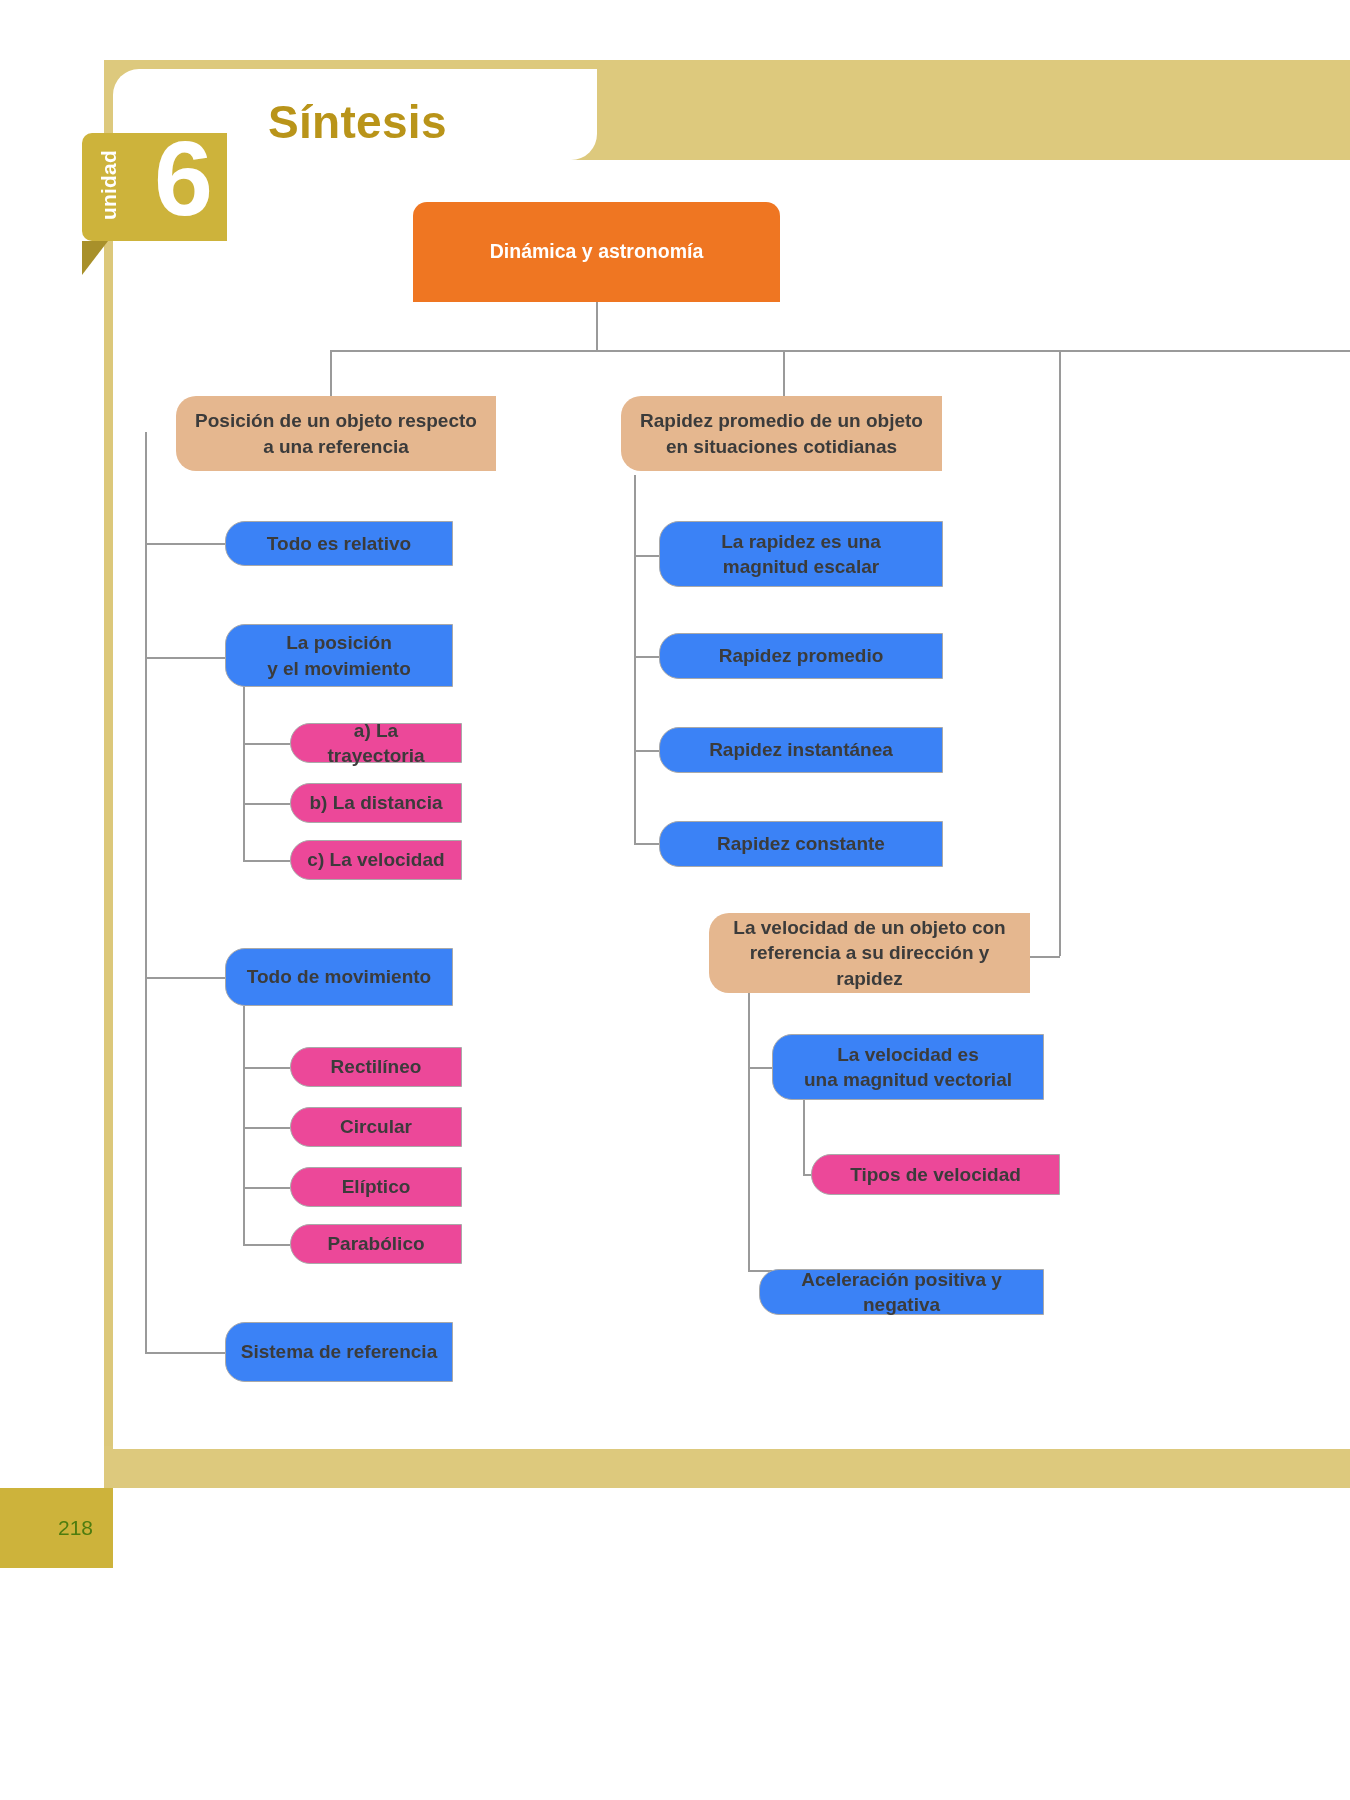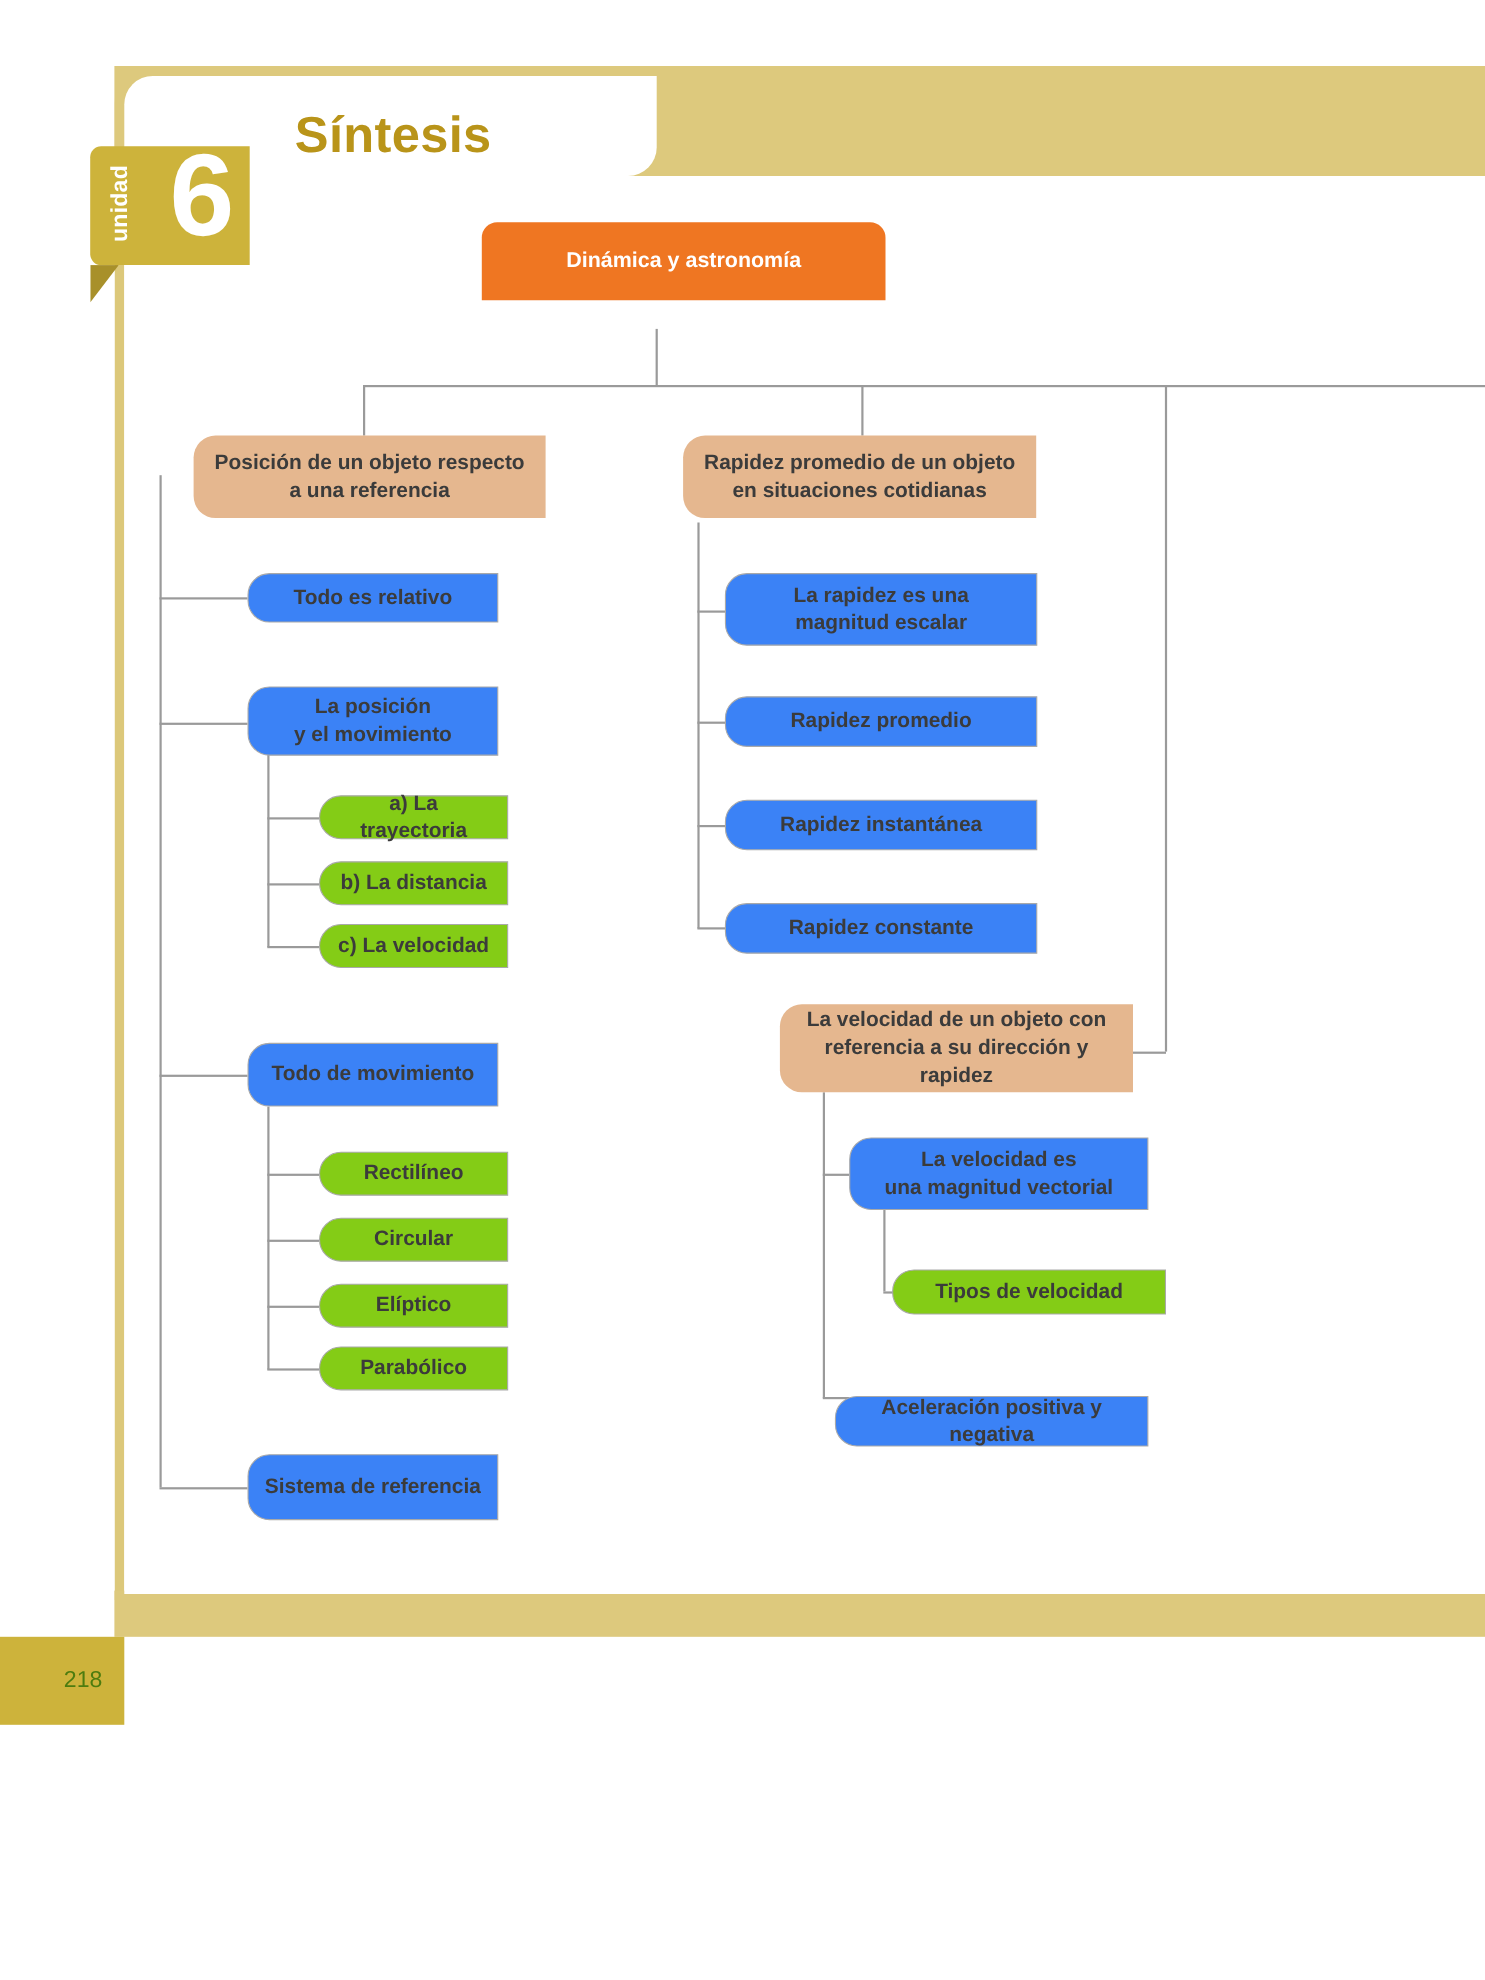--- a/index.html
+++ b/index.html
@@ -178,21 +178,21 @@
     border-radius: 20px 0 0 20px;
   }
 
   .node-white {
     background: #3b82f6;
     border: 1.6px solid #a9a9a9;
     border-radius: 20px 0 0 20px;
   }
 
   .node-gray {
-    background: #84cc16;
+    background: #ec4899;
     border: 1.6px solid #a9a9a9;
     border-radius: 20px 0 0 20px;
   }
 </style>
 </head>
 <body>
 
 <div id="page">
 
   <div class="frame-outer"></div>
@@ -244,21 +244,21 @@
 
   <div class="ln lnh" style="left:1030px; top:956px; width:30px;"></div>
 
   <div class="ln lnv" style="left:748px; top:993px; height:278px;"></div>
   <div class="ln lnh" style="left:748px; top:1067px; width:24px;"></div>
   <div class="ln lnh" style="left:748px; top:1270px; width:24px;"></div>
 
   <div class="ln lnv" style="left:803px; top:1098px; height:76px;"></div>
   <div class="ln lnh" style="left:803px; top:1174px; width:22px;"></div>
 
-  <div class="node node-root" style="left:438px; top:202px; width:367px; height:71px;">
+  <div class="node node-root" style="left:413px; top:202px; width:367px; height:100px;">
     <span>Dinámica y astronomía</span>
   </div>
 
   <div class="node node-peach" style="left:176px; top:396px; width:320px; height:75px;">
     <span>
       <span>Posición de un objeto respecto</span><br>
       <span>a una referencia</span>
     </span>
   </div>
 

